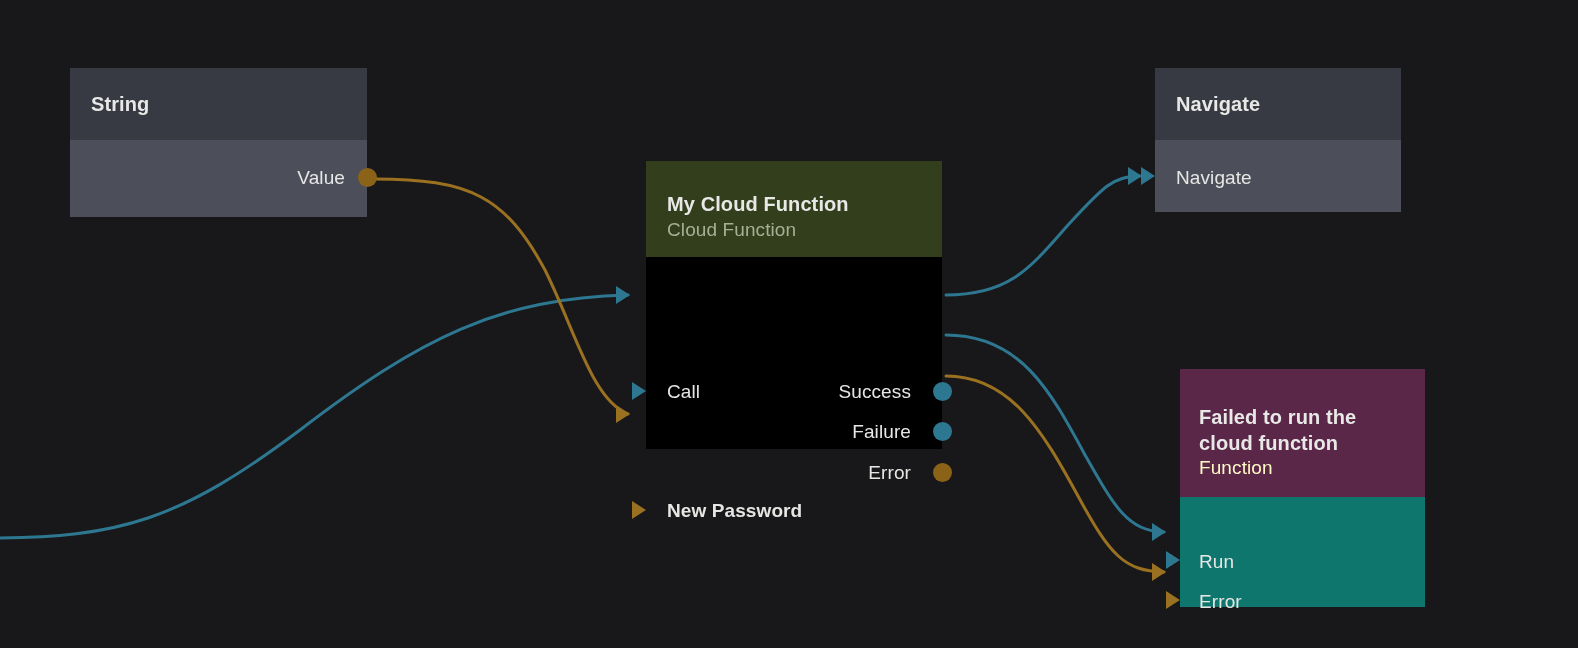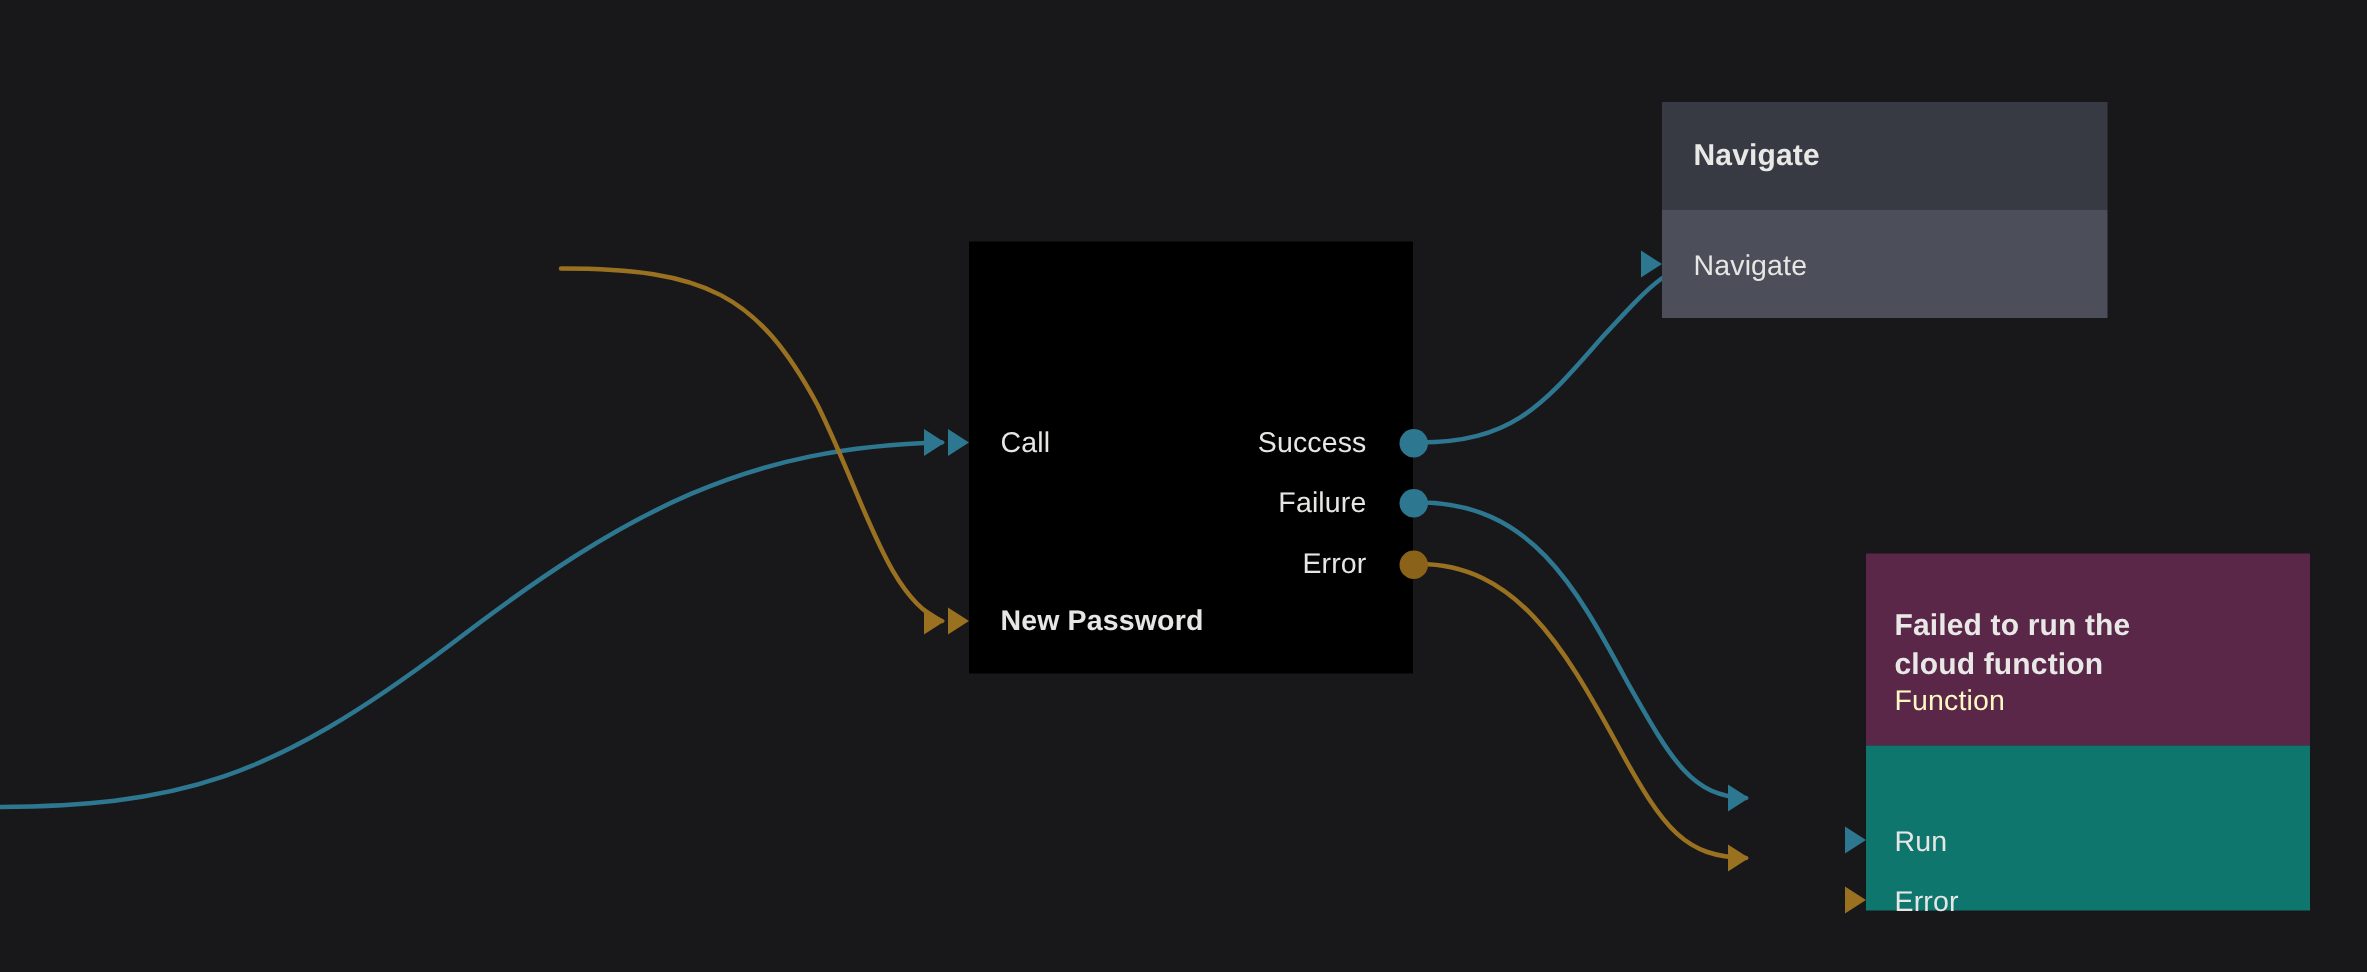--- a/index.html
+++ b/index.html
@@ -73,26 +73,26 @@
   #node-string .node-header { height: 72px; background: #373a43; padding: 0 0 0 21px; }
   #node-string .node-body { background: #4c4f59; }
 
   
   #node-cloudfn { left: 646px; top: 161px; width: 296px; height: 288px; }
   #node-cloudfn .node-header { height: 96px; background: #323e1c; padding: 16px 0 0 21px; }
   #node-cloudfn .node-header .node-subtitle { color: #a6b096; }
   #node-cloudfn .node-body { background: #000000; }
 
   
-  #node-navigate { left: 1108px; top: 68px; width: 297px; height: 144px; }
+  #node-navigate { left: 1155px; top: 68px; width: 246px; height: 144px; }
   #node-navigate .node-header { height: 72px; background: #373a43; padding: 0 0 0 21px; }
   #node-navigate .node-body { background: #4c4f59; }
 
   
-  #node-failed { left: 1244px; top: 369px; width: 296px; height: 238px; }
+  #node-failed { left: 1180px; top: 369px; width: 245px; height: 238px; }
   #node-failed .node-header { height: 128px; background: #5a2748; padding: 20px 0 0 19px; }
   #node-failed .node-header .node-title { line-height: 1.26; }
   #node-failed .node-header .node-subtitle { color: #fef9c3; }
   #node-failed .node-body { background: #0f766e; }
 
   
   .port-dot {
     position: absolute;
     width: 19px;
     height: 19px;
@@ -123,22 +123,37 @@
       <path d="M 374 179 C 470 179 505 196 545 270 C 575 330 592 400 628 414" fill="none" stroke="#9a7120" stroke-width="3" stroke-linecap="round"></path>
       <polygon points="616,405 630,414 616,423" fill="#9a7120"></polygon>
       <path d="M 946 295 C 1010 295 1030 268 1068 225 C 1104 186 1112 177 1140 176" fill="none" stroke="#2e7791" stroke-width="3" stroke-linecap="round"></path>
       <polygon points="1128,167 1142,176 1128,185" fill="#2e7791"></polygon>
       <path d="M 946 335 C 1020 335 1050 390 1085 455 C 1115 508 1128 531 1164 532" fill="none" stroke="#2e7791" stroke-width="3" stroke-linecap="round"></path>
       <polygon points="1152,523 1166,532 1152,541" fill="#2e7791"></polygon>
       <path d="M 946 376 C 1010 376 1042 430 1078 496 C 1110 555 1124 571 1164 572" fill="none" stroke="#9a7120" stroke-width="3" stroke-linecap="round"></path>
       <polygon points="1152,563 1166,572 1152,581" fill="#9a7120"></polygon>
     </svg>
 
+  <div class="node" id="node-string">
+    <div class="node-header">
+      <div class="node-title">String</div>
+    </div>
+    <div class="node-body">
+      <div class="port-row output" style="top: 28px; right: 22px;">
+        <span class="port-label">Value</span>
+      </div>
+      <span class="port-dot data-color" style="right: -9.5px; top: 27.5px;"></span>
+    </div>
+  </div>
 
   <div class="node" id="node-cloudfn">
+    <div class="node-header">
+      <div class="node-title">My Cloud Function</div>
+      <div class="node-subtitle">Cloud Function</div>
+    </div>
     <div class="node-body">
 
       <div class="port-row input" style="top: 125px; left: 21px;">
         <span class="port-label">Call</span>
       </div>
       <span class="port-arrow exec-arrow" style="left: -14px; top: 125px;"></span>
 
       <div class="port-row input" style="top: 244px; left: 21px; font-weight: bold;">
         <span class="port-label">New Password</span>
       </div>

